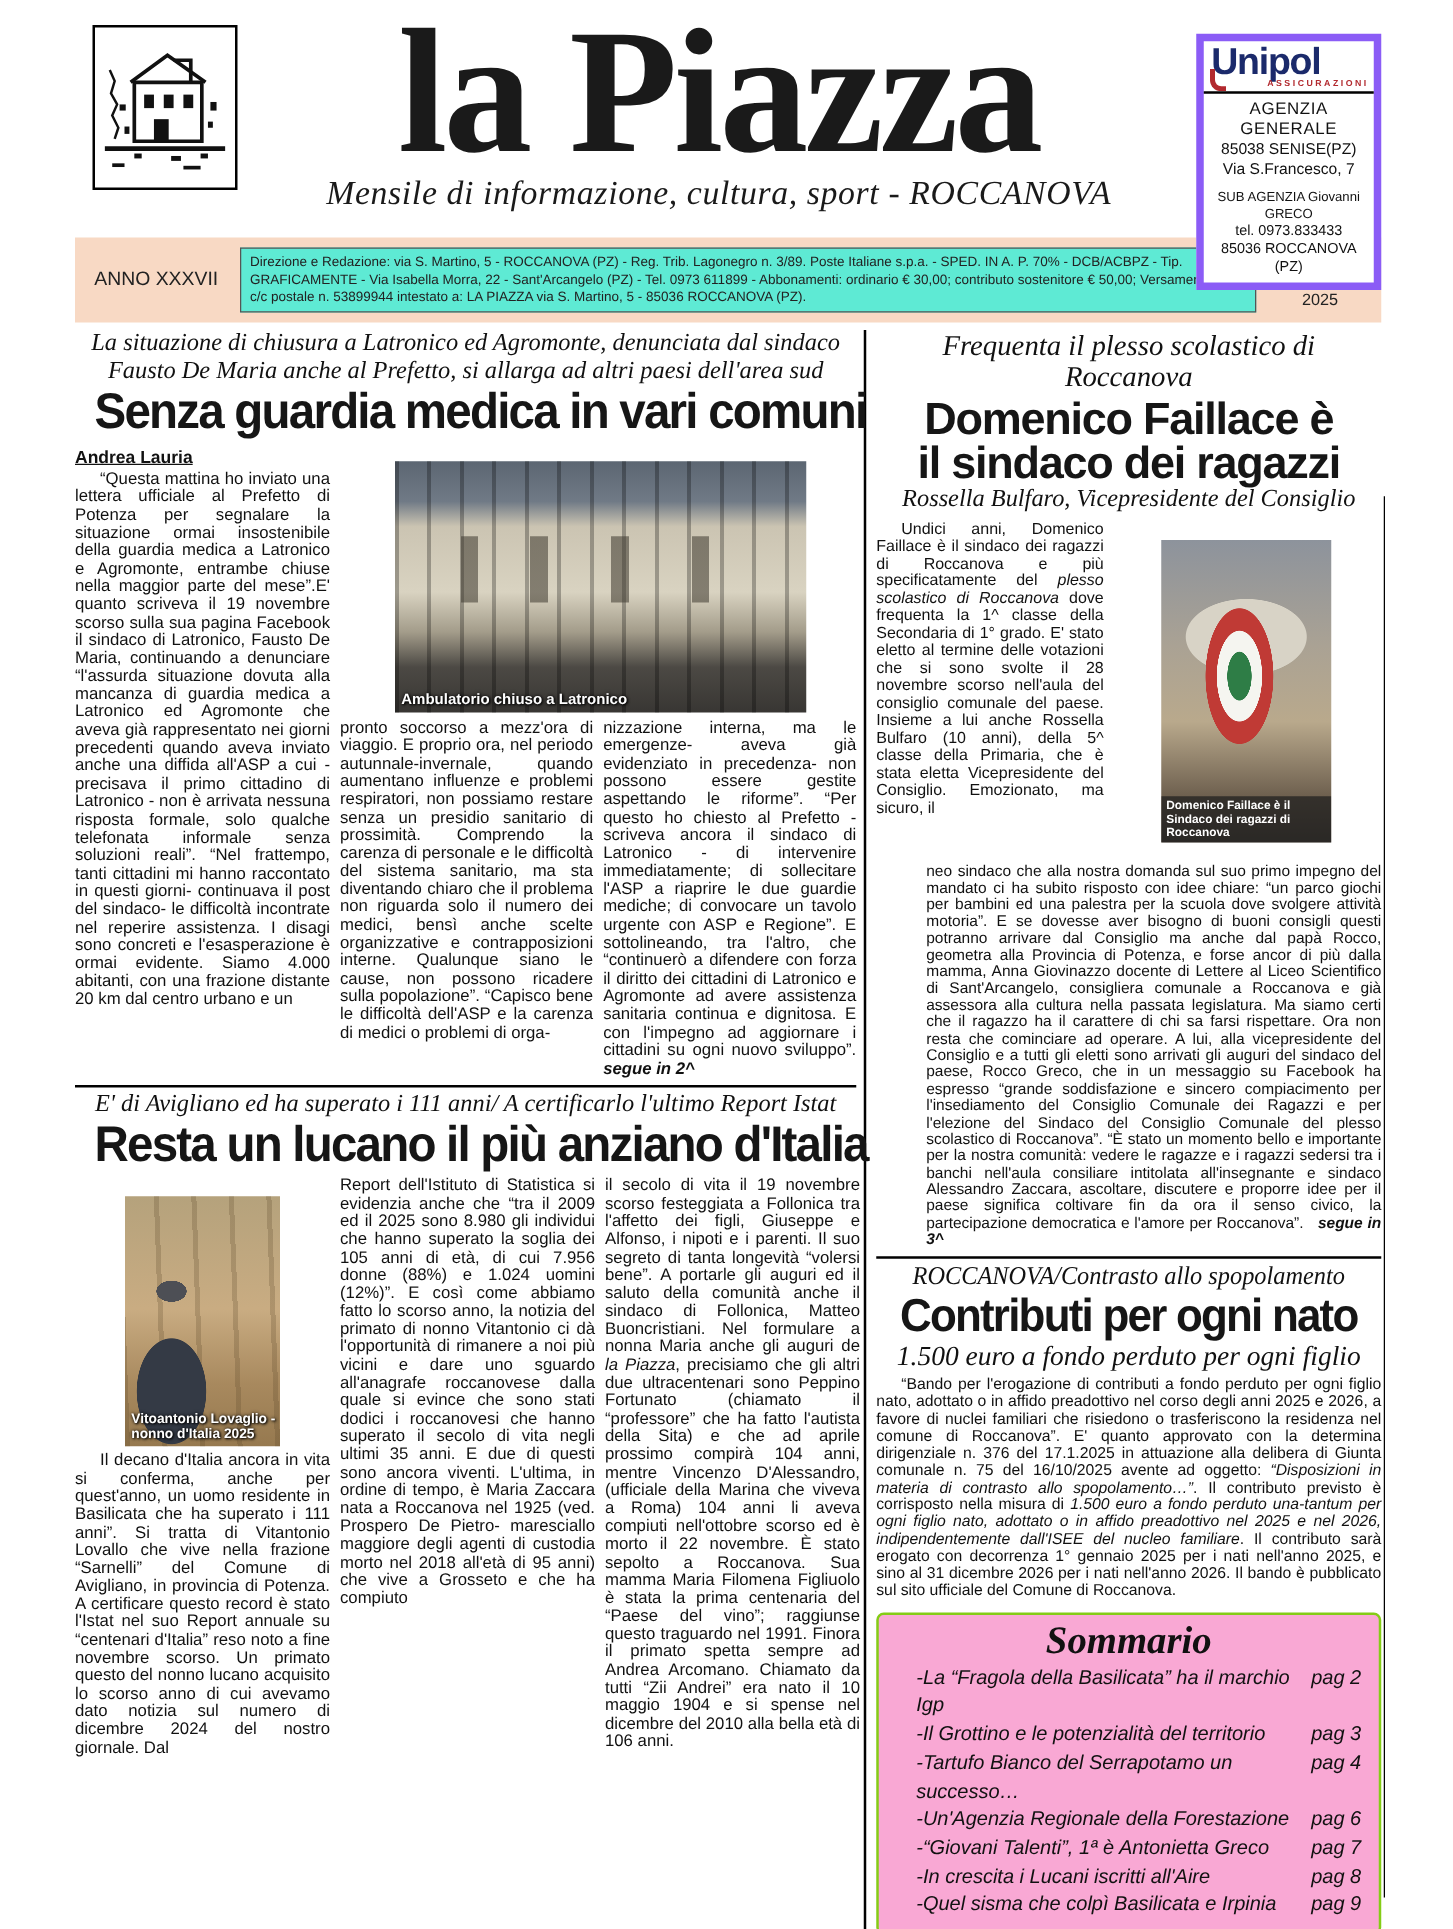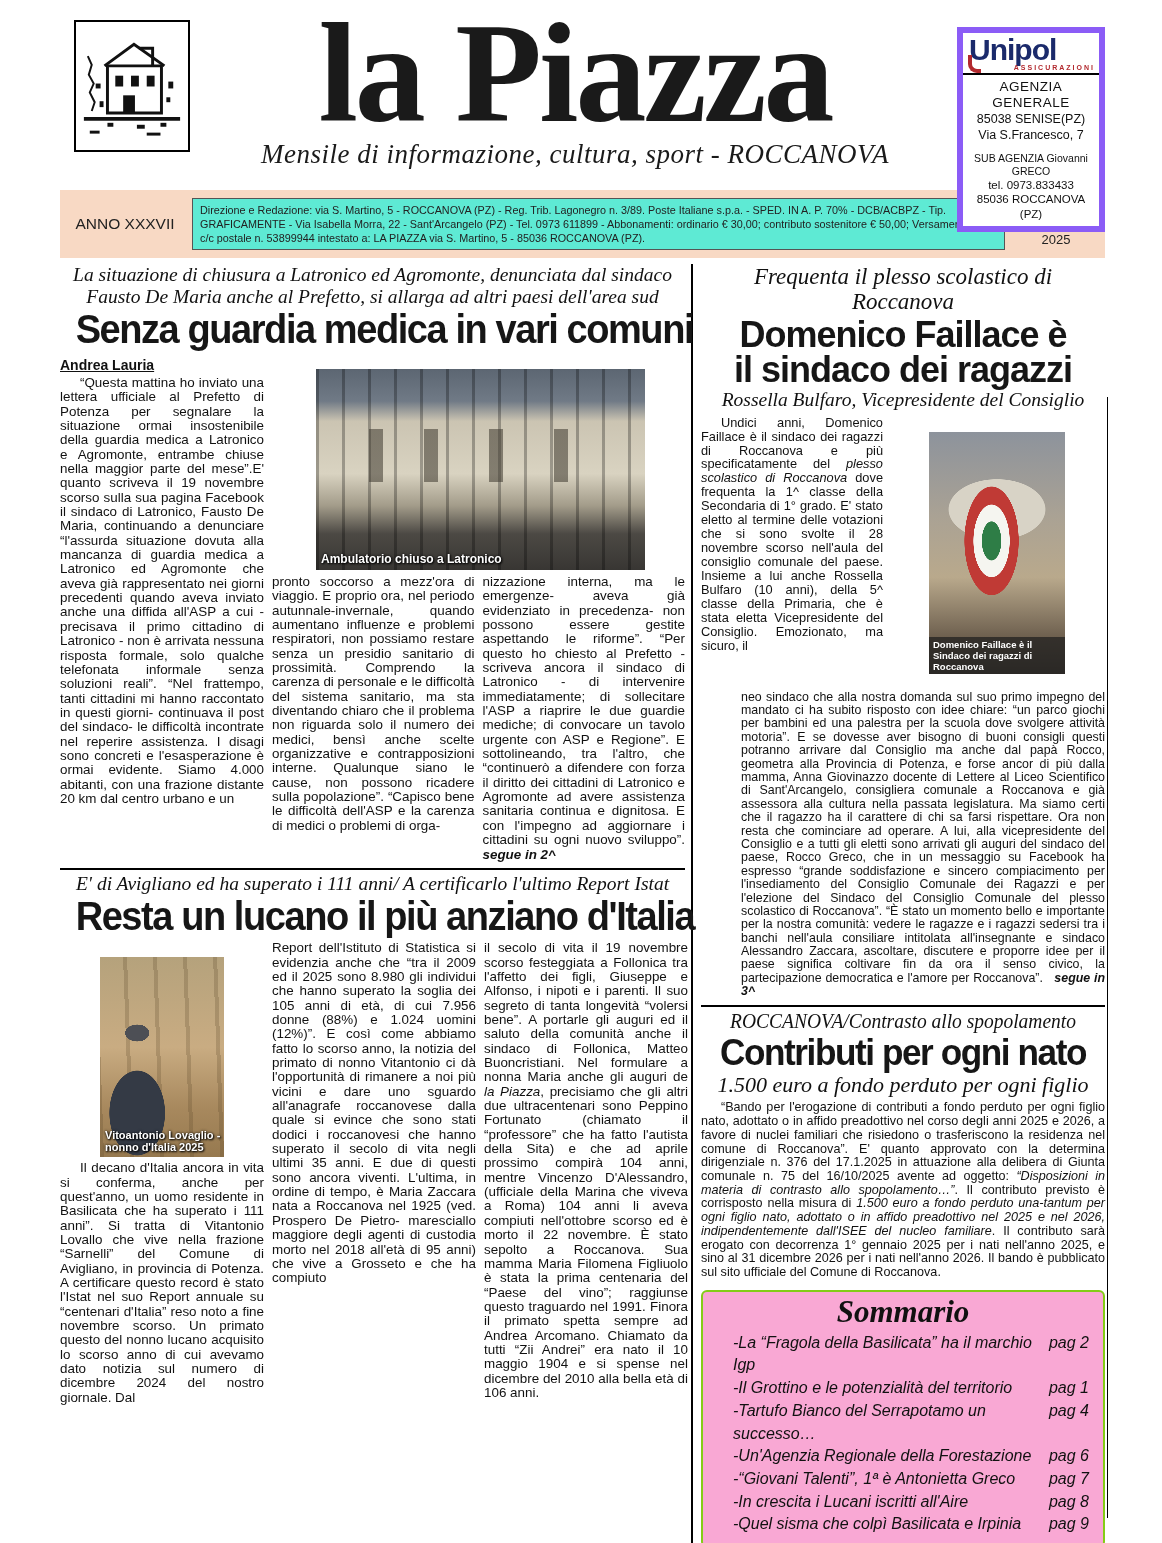--- a/index.html
+++ b/index.html
@@ -308,21 +308,21 @@
       </article>
 
       <div class="sommario">
         <div class="som-title">Sommario</div>
         <div class="som-row">
           <span class="lbl">-La “Fragola della Basilicata” ha il marchio Igp</span>
           <span class="pg">pag 2</span>
         </div>
         <div class="som-row">
           <span class="lbl">-Il Grottino e le potenzialità del territorio</span>
-          <span class="pg">pag 1</span>
+          <span class="pg">pag 3</span>
         </div>
         <div class="som-row">
           <span class="lbl">-Tartufo Bianco del Serrapotamo un successo…</span>
           <span class="pg">pag 4</span>
         </div>
         <div class="som-row">
           <span class="lbl">-Un'Agenzia Regionale della Forestazione</span>
           <span class="pg">pag 6</span>
         </div>
         <div class="som-row">

